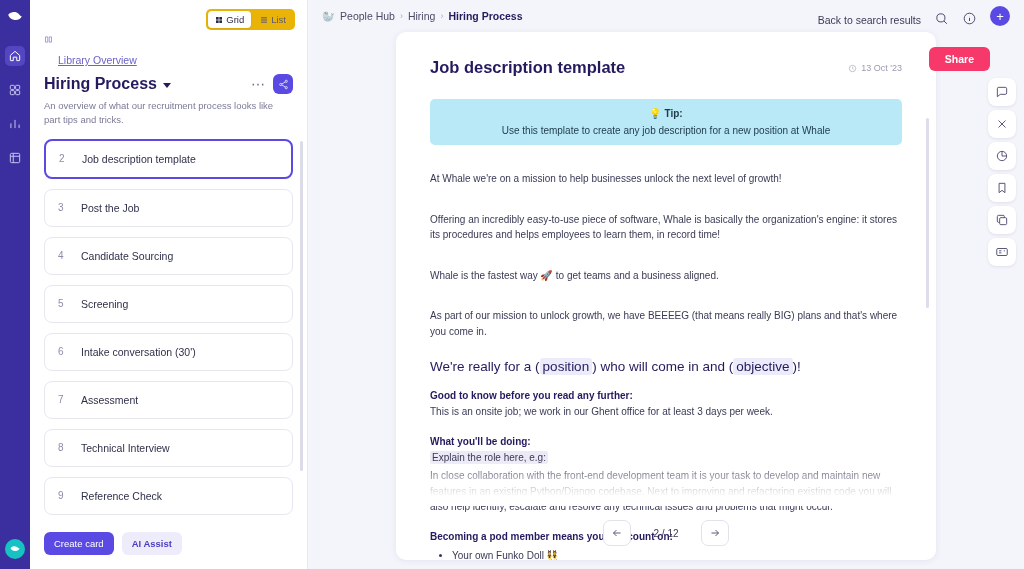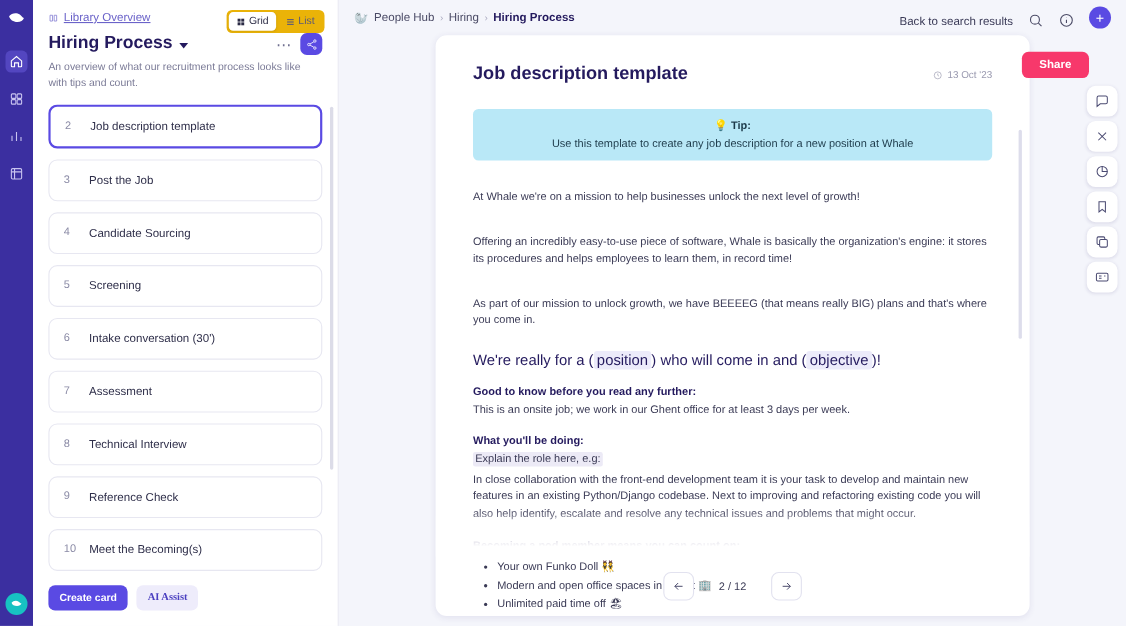--- a/index.html
+++ b/index.html
@@ -37,21 +37,21 @@
     width: 278px; background: #fff; flex-shrink: 0;
     border-right: 1px solid #e8e8f2;
     display: flex; flex-direction: column; position: relative;
   }
   .sb-top { padding: 10px 14px 0 14px; }
   .sb-breadcrumb {
     display: flex; align-items: center; gap: 5px;
     font-size: 10.5px; color: #6b63c9;
   }
   .sb-breadcrumb .bc-icon { width: 9px; height: 9px; opacity: .8; }
-  .sb-breadcrumb .bc-link { text-decoration: underline; cursor: pointer; }
+  .sb-breadcrumb .bc-link { text-decoration: underline; cursor: pointer; margin-top: 44px; }
   .view-toggle {
     position: absolute; top: 9px; right: 12px;
     display: flex; background: #eab308; border-radius: 5px; padding: 2px; gap: 2px;
   }
   .vt-btn {
     display: flex; align-items: center; gap: 3px;
     font-size: 9.5px; color: #5a5a78; padding: 3px 7px; border-radius: 4px;
   }
   .vt-btn.active { background: #fff; color: #2b2b45; box-shadow: 0 1px 2px rgba(0,0,0,.08); }
   .vt-btn svg { width: 8px; height: 8px; }
@@ -80,26 +80,26 @@
   .card-item .num { color: #8b8ba6; font-size: 10px; min-width: 11px; }
   .card-item.selected {
     border: 2px solid #5a4ae3; height: 40px;
   }
   .scrollbar-thumb {
     position: absolute; right: 4px; top: 2px; width: 3px; height: 330px;
     background: #dcdce8; border-radius: 2px;
   }
   .sb-footer { padding: 10px 14px 14px 14px; display: flex; gap: 8px; }
   .btn-create {
-    background: #5a4ae3; color: #fff; font-size: 9.5px; font-weight: bold;
+    background: #5a4ae3; color: #fff; font-size: 9.5px; font-weight: normal;
     padding: 6px 10px; border-radius: 6px;
   }
   .btn-assist {
     background: #eeecfb; color: #4a3fc0; font-size: 9.5px; font-weight: bold;
-    padding: 6px 10px; border-radius: 6px; font-family: Liberation Serif, serif;
+    padding: 6px 10px; border-radius: 6px;
   }
 
   
   .main { flex: 1; display: flex; flex-direction: column; background: #f4f5fb; position: relative; }
   .topbar {
     height: 32px; display: flex; align-items: center; padding: 0 14px; gap: 7px;
     font-size: 10.5px; color: #4b4b66;
   }
   .tb-crumb { display: flex; align-items: center; gap: 5px; }
   .tb-sep { color: #a9a9bf; font-size: 9px; }
@@ -266,21 +266,21 @@
           <svg viewBox="0 0 24 24">
               <circle cx="18" cy="5" r="2.4"></circle>
               <circle cx="6" cy="12" r="2.4"></circle>
               <circle cx="18" cy="19" r="2.4"></circle>
               <path d="M8.2 10.8l7.6-4M8.2 13.2l7.6 4"></path>
             </svg>
         </span>
       </span>
     </div>
 
-    <div class="sb-desc">An overview of what our recruitment process looks like with tips and count.</div>
+    <div class="sb-desc">An overview of what our recruitment process looks like part tips and tricks.</div>
 
     <div class="card-list">
       <div class="card-item selected">
         <span class="num">2</span>
         <span>Job description template</span>
       </div>
       <div class="card-item">
         <span class="num">3</span>
         <span>Post the Job</span>
       </div>
@@ -367,20 +367,21 @@
           <div class="tip-box">
             <div class="tip-label">
               <span>💡</span>
               <span>Tip:</span>
             </div>
             <div class="tip-text">Use this template to create any job description for a new position at Whale</div>
           </div>
 
           <div class="p first">At Whale we're on a mission to help businesses unlock the next level of growth!</div>
           <div class="p">Offering an incredibly easy-to-use piece of software, Whale is basically the organization's engine: it stores its procedures and helps employees to learn them, in record time!</div>
+          <div class="p">Whale is the fastest way 🚀 to get teams and a business aligned.</div>
           <div class="p">As part of our mission to unlock growth, we have BEEEEG (that means really BIG) plans and that's where you come in.</div>
 
           <div class="h-lead">
             <span>We're really for a (</span><span class="hl">position</span><span>) who will come in and (</span><span class="hl">objective</span><span>)!</span>
           </div>
 
           <div class="sec">
             <div class="sec-title">Good to know before you read any further:</div>
             <div class="sec-body">This is an onsite job; we work in our Ghent office for at least 3 days per week.</div>
           </div>

